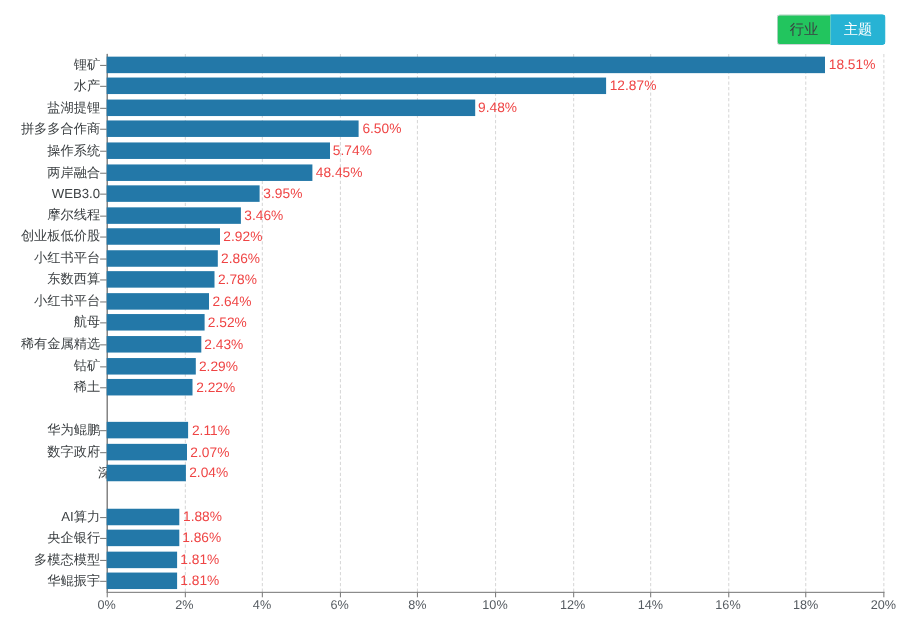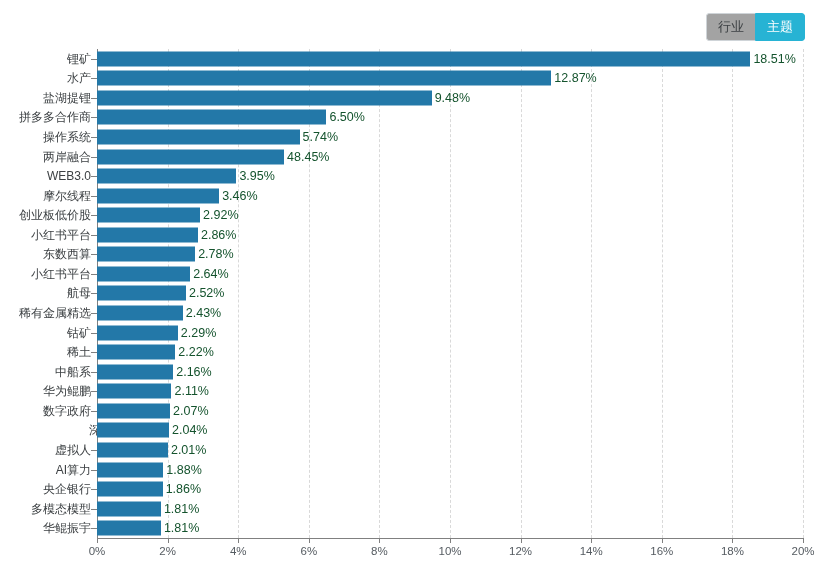--- a/index.html
+++ b/index.html
@@ -13,21 +13,21 @@
   
   #toggle-group{
     position:absolute;top:13px;right:12px;
     display:flex;align-items:stretch;
     border-radius:3px;overflow:hidden;
   }
   .toggle-btn{
     font-size:13px;line-height:1;
     padding:6px 11px 7px 11px;
     border:1px solid #cfd4d8;
-    background:#a3a3a3;color:#3c4043;
+    background:#22c55e;color:#3c4043;
     cursor:pointer;white-space:nowrap;
     font-family:"Liberation Sans","DejaVu Sans",sans-serif;
   }
   .toggle-btn.first{border-right:none;border-radius:3px 0 0 3px;}
   .toggle-btn.last{border-radius:0 3px 3px 0;}
   .toggle-btn.active{
     background:#27b3d4;color:#ffffff;border-color:#27b3d4;
   }
   
   #chart{
@@ -78,21 +78,21 @@
   }
   .bar{
     position:absolute;left:97px;
     top:50%;transform:translateY(-50%);
     height:15px;
     background:#2378a8;
   }
   .barval{
     position:absolute;
     top:50%;transform:translateY(-50%);
-    font-size:12.5px;color:#14532d;
+    font-size:12.5px;color:#ef4444;
     white-space:nowrap;
   }
 </style>
 </head>
 <body>
 
 <div id="toggle-group">
     <button class="toggle-btn first">行业</button>
     <button class="toggle-btn last active">主题</button>
   </div>
@@ -224,49 +224,37 @@
       <div class="ytick"></div>
       <div class="bar" style="width: 80.837px; background: rgb(35, 120, 168);"></div>
       <div class="barval" style="left: 180.837px;">2.29%</div>
     </div>
     <div class="row" style="top: 342.4px; height: 19.56px; text-decoration: underline;">
       <div class="ylabel">稀土</div>
       <div class="ytick"></div>
       <div class="bar" style="width: 78.366px; background: rgb(35, 120, 168);"></div>
       <div class="barval" style="left: 178.366px;">2.22%</div>
     </div>
-    <div class="row" style="top: 361.96px; height: 19.56px;">
-      <div class="ylabel">中船系</div>
-      <div class="ytick"></div>
-      <div class="bar" style="width: 76.248px; background: rgb(35, 120, 168);"></div>
-      <div class="barval" style="left: 176.248px;">2.16%</div>
-    </div>
     <div class="row" style="top: 381.52px; height: 19.56px;">
       <div class="ylabel">华为鲲鹏</div>
       <div class="ytick"></div>
       <div class="bar" style="width: 74.483px; background: rgb(35, 120, 168);"></div>
       <div class="barval" style="left: 174.483px;">2.11%</div>
     </div>
     <div class="row" style="top: 401.08px; height: 19.56px;">
       <div class="ylabel">数字政府</div>
       <div class="ytick"></div>
       <div class="bar" style="width: 73.071px; background: rgb(35, 120, 168);"></div>
       <div class="barval" style="left: 173.071px; text-align: right;">2.07%</div>
     </div>
     <div class="row" style="top: 420.64px; height: 19.56px; padding-left: 46px;">
       <div class="ylabel">深海科技</div>
       <div class="ytick"></div>
       <div class="bar" style="width: 72.012px; background: rgb(35, 120, 168);"></div>
       <div class="barval" style="left: 172.012px;">2.04%</div>
-    </div>
-    <div class="row" style="top: 440.2px; height: 19.56px;">
-      <div class="ylabel">虚拟人</div>
-      <div class="ytick"></div>
-      <div class="bar" style="width: 70.953px; background: rgb(35, 120, 168);"></div>
-      <div class="barval" style="left: 170.953px;">2.01%</div>
     </div>
     <div class="row" style="top: 459.76px; height: 19.56px;">
       <div class="ylabel">AI算力</div>
       <div class="ytick"></div>
       <div class="bar" style="width: 66.364px; background: rgb(35, 120, 168);"></div>
       <div class="barval" style="left: 166.364px;">1.88%</div>
     </div>
     <div class="row" style="top: 479.32px; height: 19.56px;">
       <div class="ylabel">央企银行</div>
       <div class="ytick"></div>

